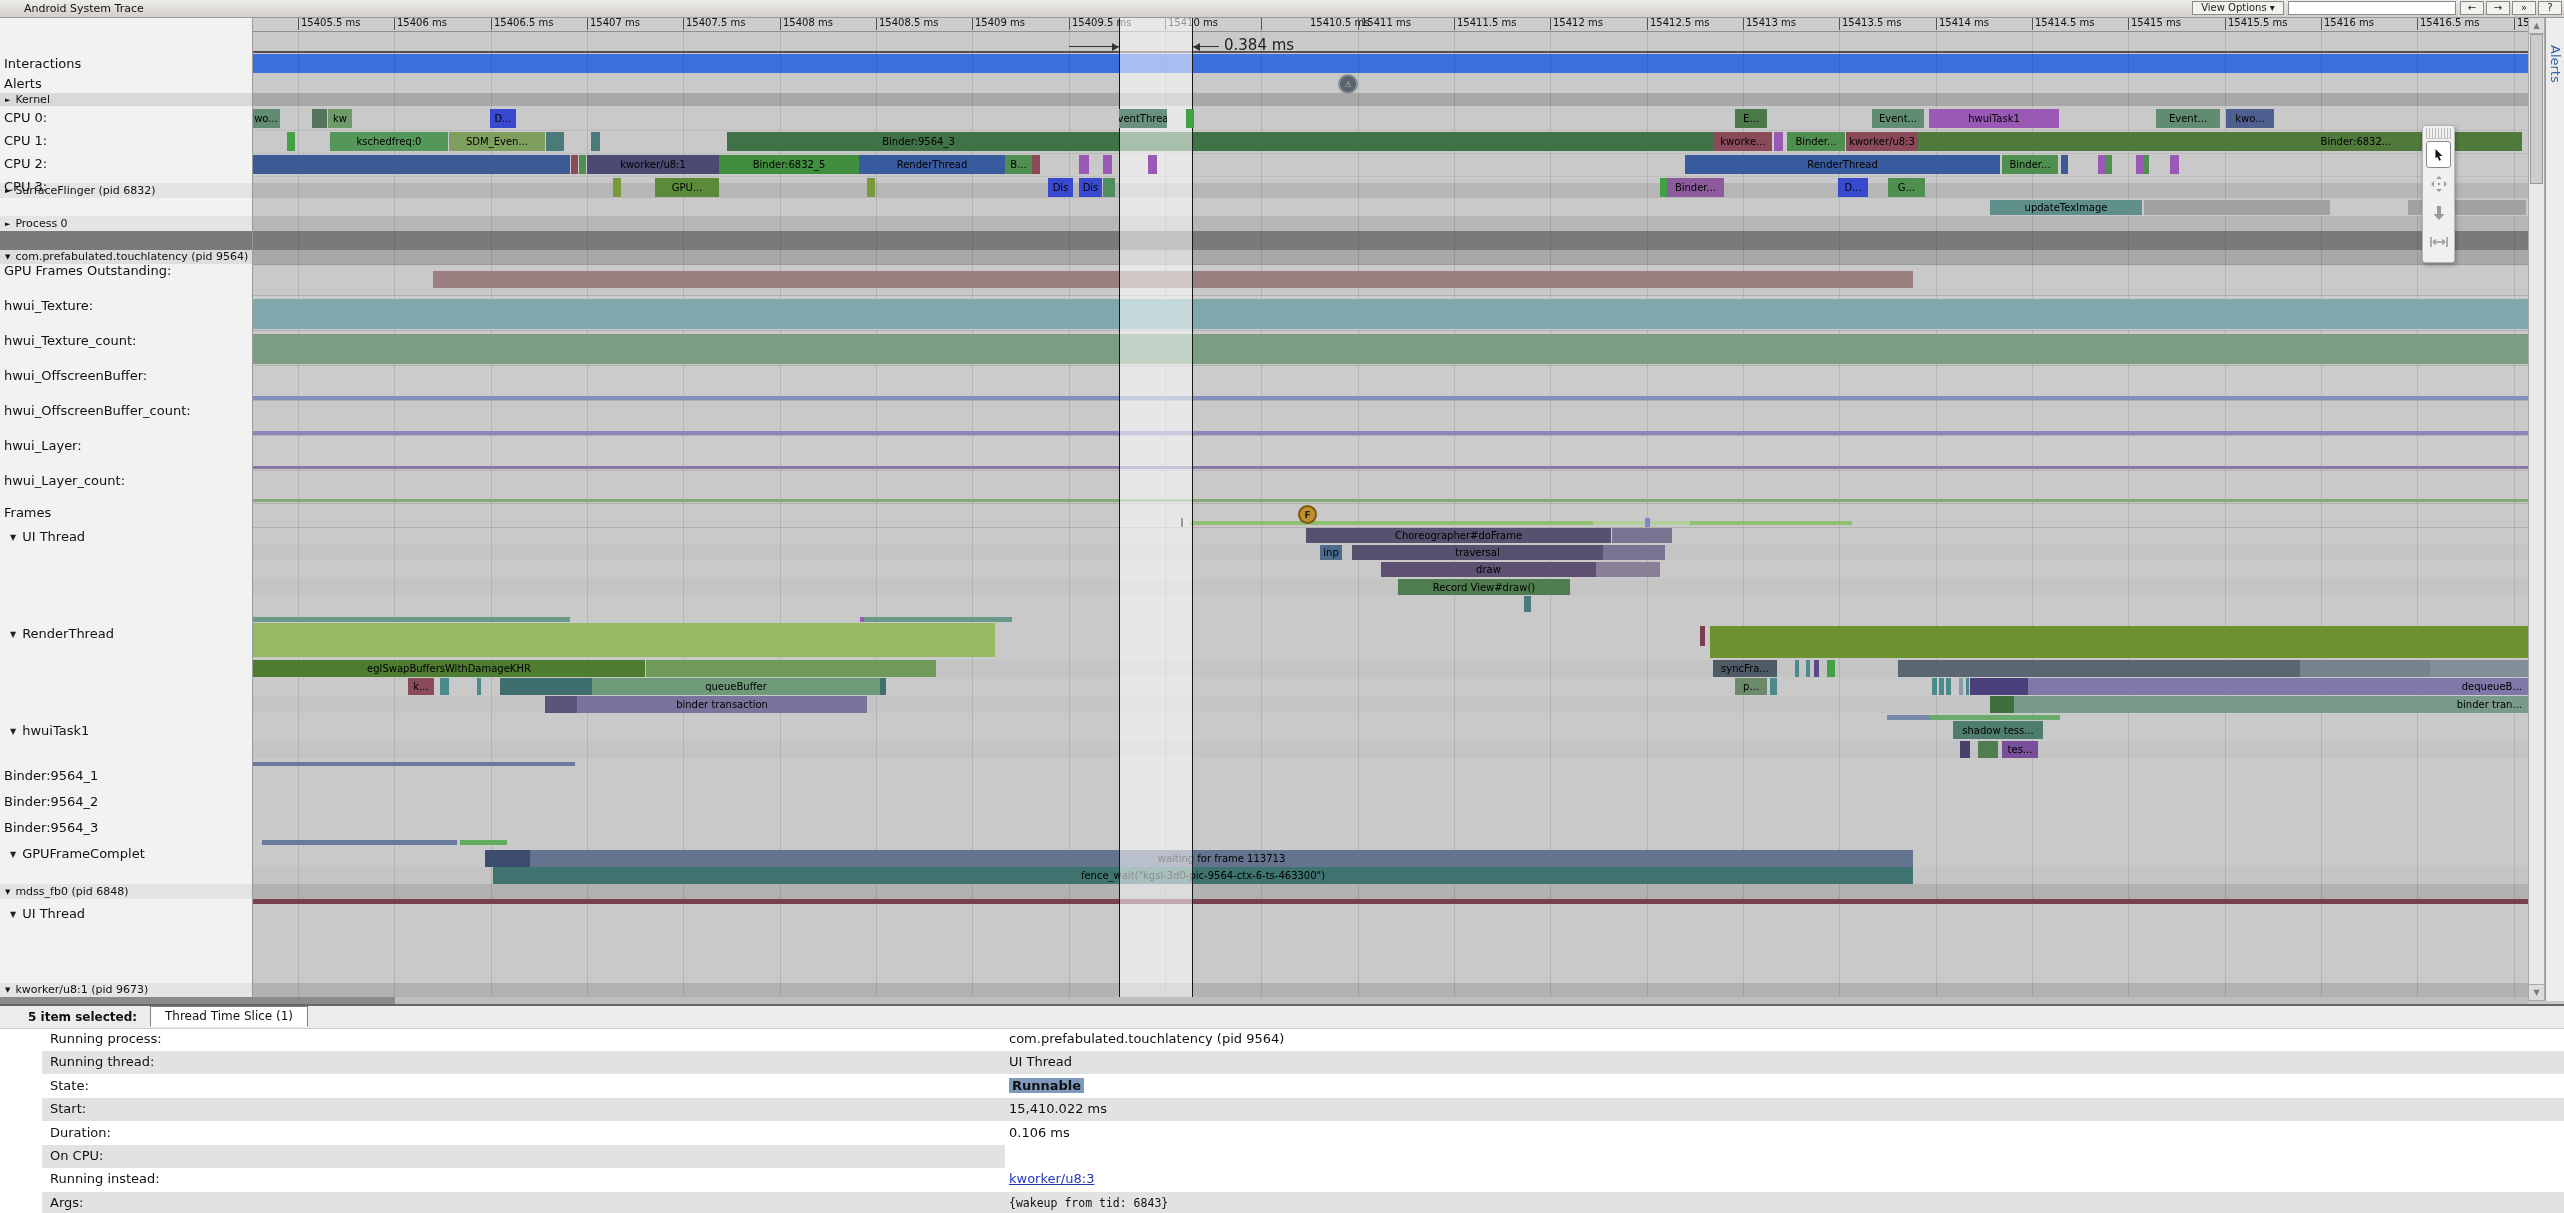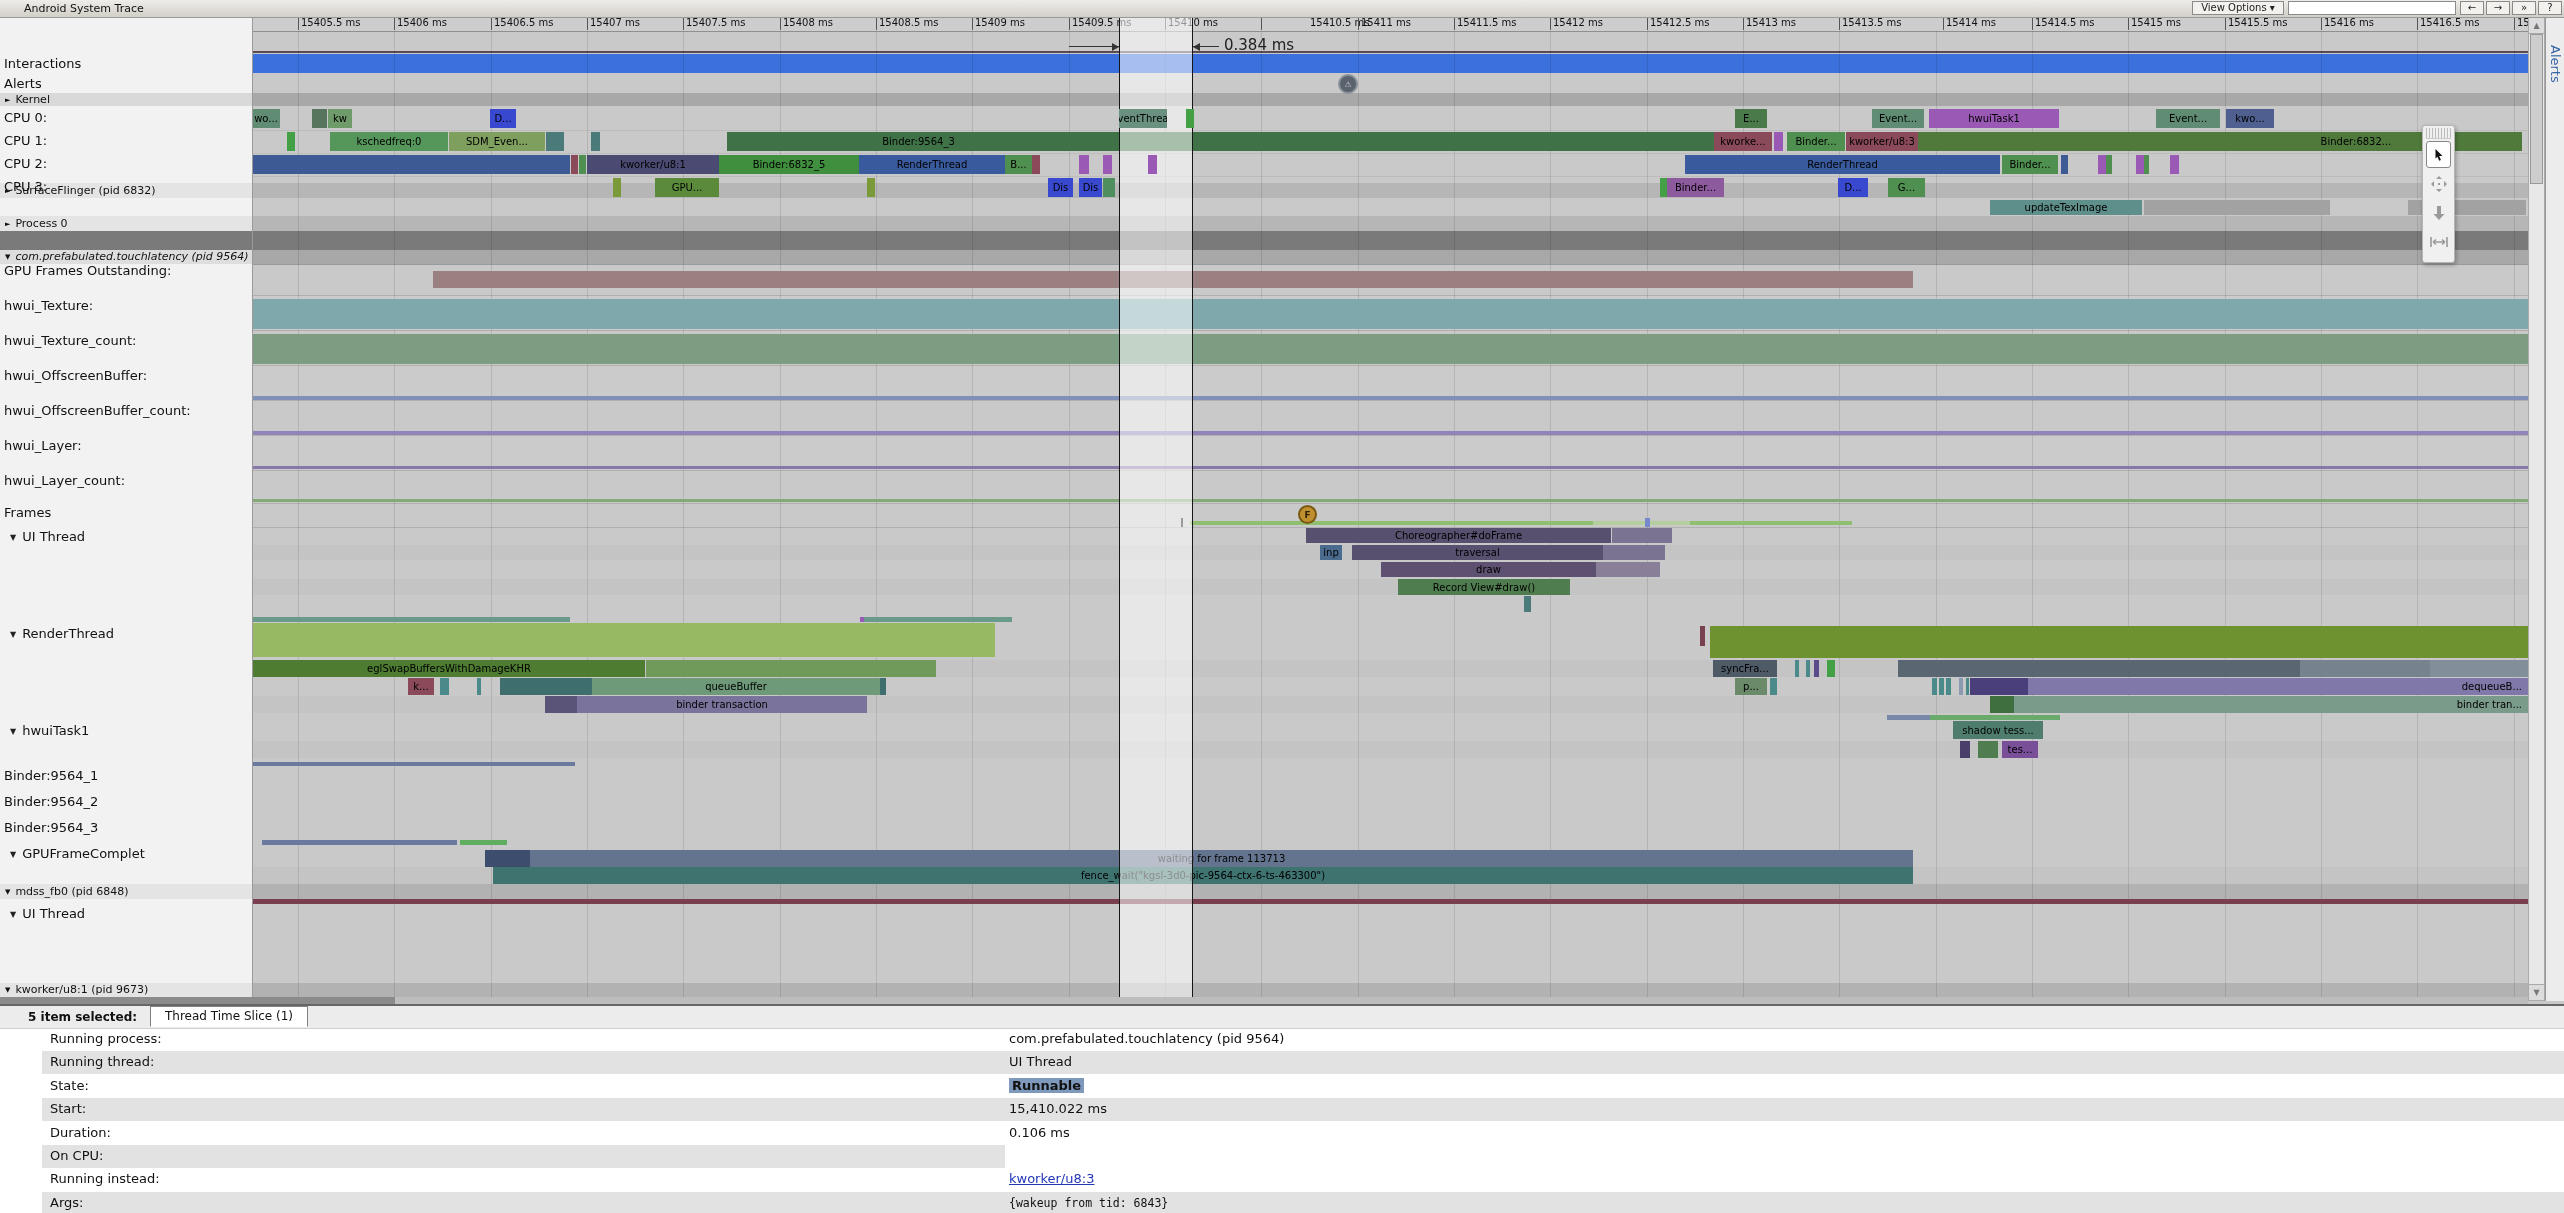--- a/index.html
+++ b/index.html
@@ -206,21 +206,21 @@
     <div class="rlabel" style="left: 1454px;">15411.5 ms</div>
     <div class="grid" style="left: 1454px; top: 31px; width: 1px; height: 970px; background: rgba(0, 0, 0, 0.1);"></div>
     <div class="rlabel" style="left: 1550px;">15412 ms</div>
     <div class="grid" style="left: 1550px; top: 31px; width: 1px; height: 970px; background: rgba(0, 0, 0, 0.1);"></div>
     <div class="rlabel" style="left: 1647px;">15412.5 ms</div>
     <div class="grid" style="left: 1647px; top: 31px; width: 1px; height: 970px; background: rgba(0, 0, 0, 0.1);"></div>
     <div class="rlabel" style="left: 1743px;">15413 ms</div>
     <div class="grid" style="left: 1743px; top: 31px; width: 1px; height: 970px; background: rgba(0, 0, 0, 0.1);"></div>
     <div class="rlabel" style="left: 1839px;">15413.5 ms</div>
     <div class="grid" style="left: 1839px; top: 31px; width: 1px; height: 970px; background: rgba(0, 0, 0, 0.1);"></div>
-    <div class="rlabel" style="left: 1936px; margin-left: 7px;">15414 ms</div>
+    <div class="rlabel" style="left: 1936px;">15414 ms</div>
     <div class="grid" style="left: 1936px; top: 31px; width: 1px; height: 970px; background: rgba(0, 0, 0, 0.1);"></div>
     <div class="rlabel" style="left: 2032px;">15414.5 ms</div>
     <div class="grid" style="left: 2032px; top: 31px; width: 1px; height: 970px; background: rgba(0, 0, 0, 0.1);"></div>
     <div class="rlabel" style="left: 2128px;">15415 ms</div>
     <div class="grid" style="left: 2128px; top: 31px; width: 1px; height: 970px; background: rgba(0, 0, 0, 0.1);"></div>
     <div class="rlabel" style="left: 2225px;">15415.5 ms</div>
     <div class="grid" style="left: 2225px; top: 31px; width: 1px; height: 970px; background: rgba(0, 0, 0, 0.1);"></div>
     <div class="rlabel" style="left: 2321px;">15416 ms</div>
     <div class="grid" style="left: 2321px; top: 31px; width: 1px; height: 970px; background: rgba(0, 0, 0, 0.1);"></div>
     <div class="rlabel" style="left: 2417px;">15416.5 ms</div>
@@ -386,21 +386,21 @@
     <div class="slice" style="left: 460px; top: 840px; width: 47px; height: 5px; background: rgb(95, 174, 95); z-index: 3;"></div>
     <div class="slice" style="left: 485px; top: 850px; width: 45px; height: 17px; background: rgb(61, 77, 110); z-index: 3;"></div>
     <div class="slice" style="left: 530px; top: 850px; width: 1383px; height: 17px; background: rgb(100, 116, 143); z-index: 3;">waiting for frame 113713</div>
     <div class="slice" style="left: 493px; top: 867px; width: 1420px; height: 17px; background: rgb(62, 115, 112); z-index: 3;">fence_wait("kgsl-3d0-pic-9564-ctx-6-ts-463300")</div>
     <div class="slice" style="left: 252px; top: 899px; width: 2276px; height: 5px; background: rgb(122, 63, 79); z-index: 3;"></div>
     <div class="marker" style="left: 1338px; top: 74px; width: 16px; height: 16px; background: rgb(89, 98, 109); border: 2px solid rgb(138, 144, 153); font-size: 8px; color: rgb(199, 204, 211);">⚠</div>
     <div class="marker" style="left: 1298px; top: 505px; width: 15px; height: 15px; background: rgb(192, 143, 47); border: 2px solid rgb(121, 89, 15); font-size: 9px; color: rgb(46, 34, 9);">F</div>
     <div class="phead" style="left: 5px; top: 93px; height: 13px; line-height: 13px;"><span class="arr">►</span><span>Kernel</span></div>
     <div class="phead" style="left: 5px; top: 183px; height: 15px; line-height: 15px;"><span class="arr">►</span><span>SurfaceFlinger (pid 6832)</span></div>
     <div class="phead" style="left: 5px; top: 216px; height: 15px; line-height: 15px;"><span class="arr">►</span><span>Process 0</span></div>
-    <div class="phead" style="left: 5px; top: 250px; height: 14px; line-height: 14px; font-style: italic;"><span class="arr">▼</span><span>com.prefabulated.touchlatency (pid 9564)</span></div>
+    <div class="phead" style="left: 5px; top: 250px; height: 14px; line-height: 14px;"><span class="arr">▼</span><span>com.prefabulated.touchlatency (pid 9564)</span></div>
     <div class="phead" style="left: 5px; top: 884px; height: 15px; line-height: 15px;"><span class="arr">▼</span><span>mdss_fb0 (pid 6848)</span></div>
     <div class="phead" style="left: 5px; top: 983px; height: 14px; line-height: 14px;"><span class="arr">▼</span><span>kworker/u8:1 (pid 9673)</span></div>
     <div class="sblabel" style="left: 4px; top: 56px;"><span>Interactions</span></div>
     <div class="sblabel" style="left: 4px; top: 76px;"><span>Alerts</span></div>
     <div class="sblabel" style="left: 4px; top: 110px;"><span>CPU 0:</span></div>
     <div class="sblabel" style="left: 4px; top: 133px;"><span>CPU 1:</span></div>
     <div class="sblabel" style="left: 4px; top: 156px;"><span>CPU 2:</span></div>
     <div class="sblabel" style="left: 4px; top: 179px;"><span>CPU 3:</span></div>
     <div class="sblabel" style="left: 4px; top: 263px;"><span>GPU Frames Outstanding:</span></div>
     <div class="sblabel" style="left: 4px; top: 298px;"><span>hwui_Texture:</span></div>

